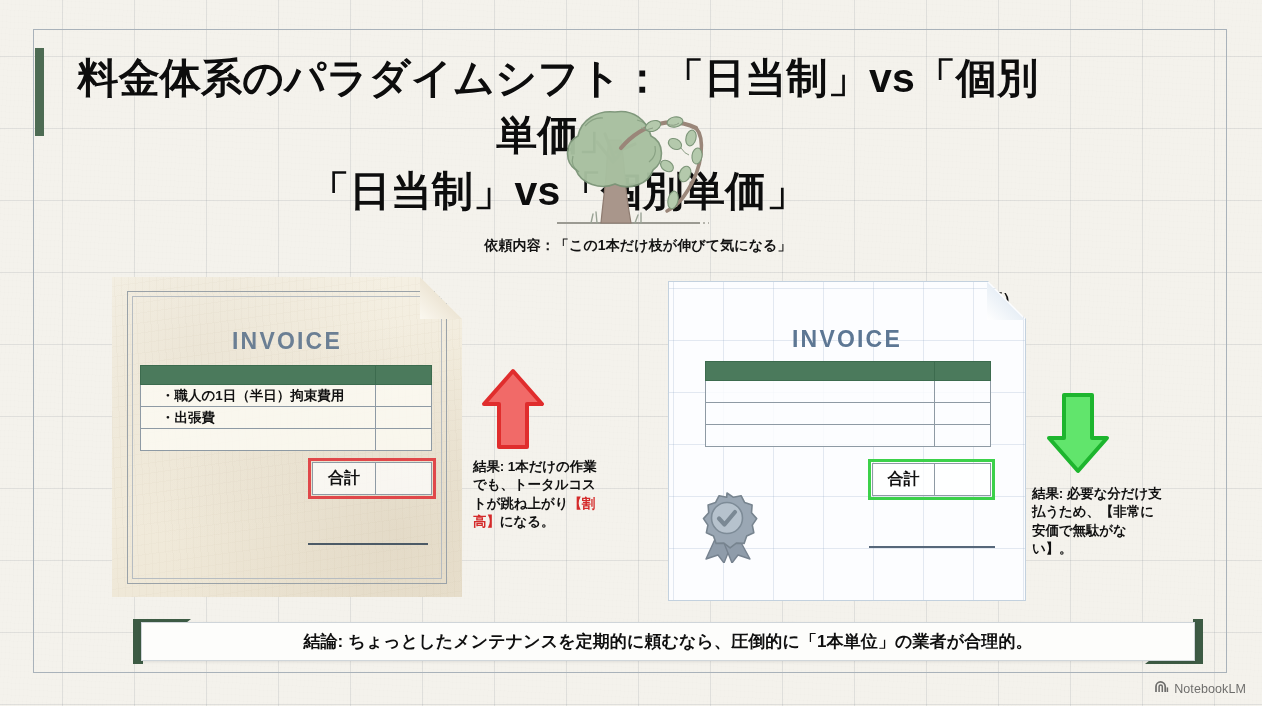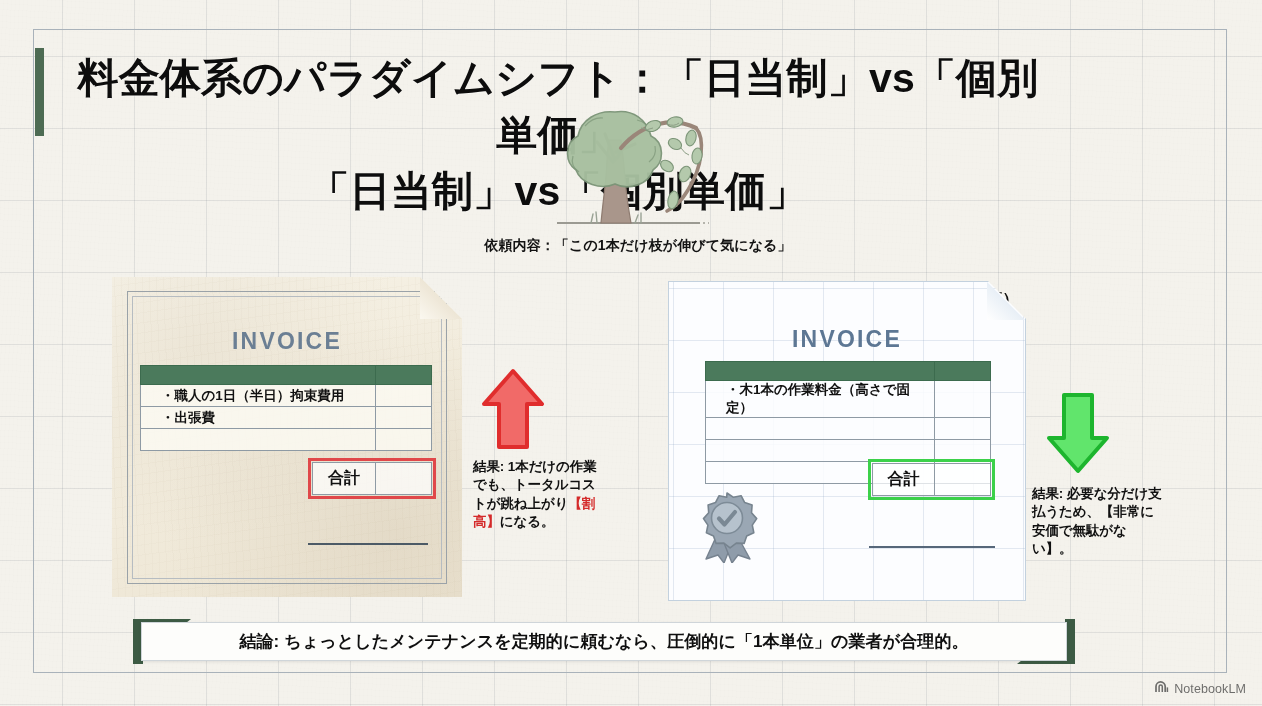--- a/index.html
+++ b/index.html
@@ -270,21 +270,21 @@
     letter-spacing: -.1px;
   }
   #note-left  { left: 473px; top: 458px; width: 124px; }
   #note-right { left: 1032px; top: 485px; width: 131px; }
   .hl-red { color: #d42a2a; }
 
   
   #conclusion-wrap {
     position: absolute;
     left: 133px; top: 619px;
-    width: 942px; height: 45px;
+    width: 1070px; height: 45px;
   }
   #conclusion-corner-tl {
     position: absolute;
     left: 0; top: 0;
     width: 58px; height: 11px;
     background: #3d5b44;
     clip-path: polygon(0 0, 100% 0, 76% 100%, 0 100%);
   }
   #conclusion-corner-tl2 {
     position: absolute;
@@ -432,24 +432,20 @@
 
     <div class="invoice-word">INVOICE</div>
 
     <table class="inv-table">
       <tbody>
           <tr class="hdr">
         <td></td>
         <td class="amt"></td>
       </tr>
       <tr>
-        <td>・木1本の作業料金（高さで固定）</td>
-        <td class="amt"></td>
-      </tr>
-      <tr>
         <td></td>
         <td class="amt"></td>
       </tr>
       <tr>
         <td></td>
         <td class="amt"></td>
       </tr>
       <tr>
         <td></td>
         <td class="amt"></td>

